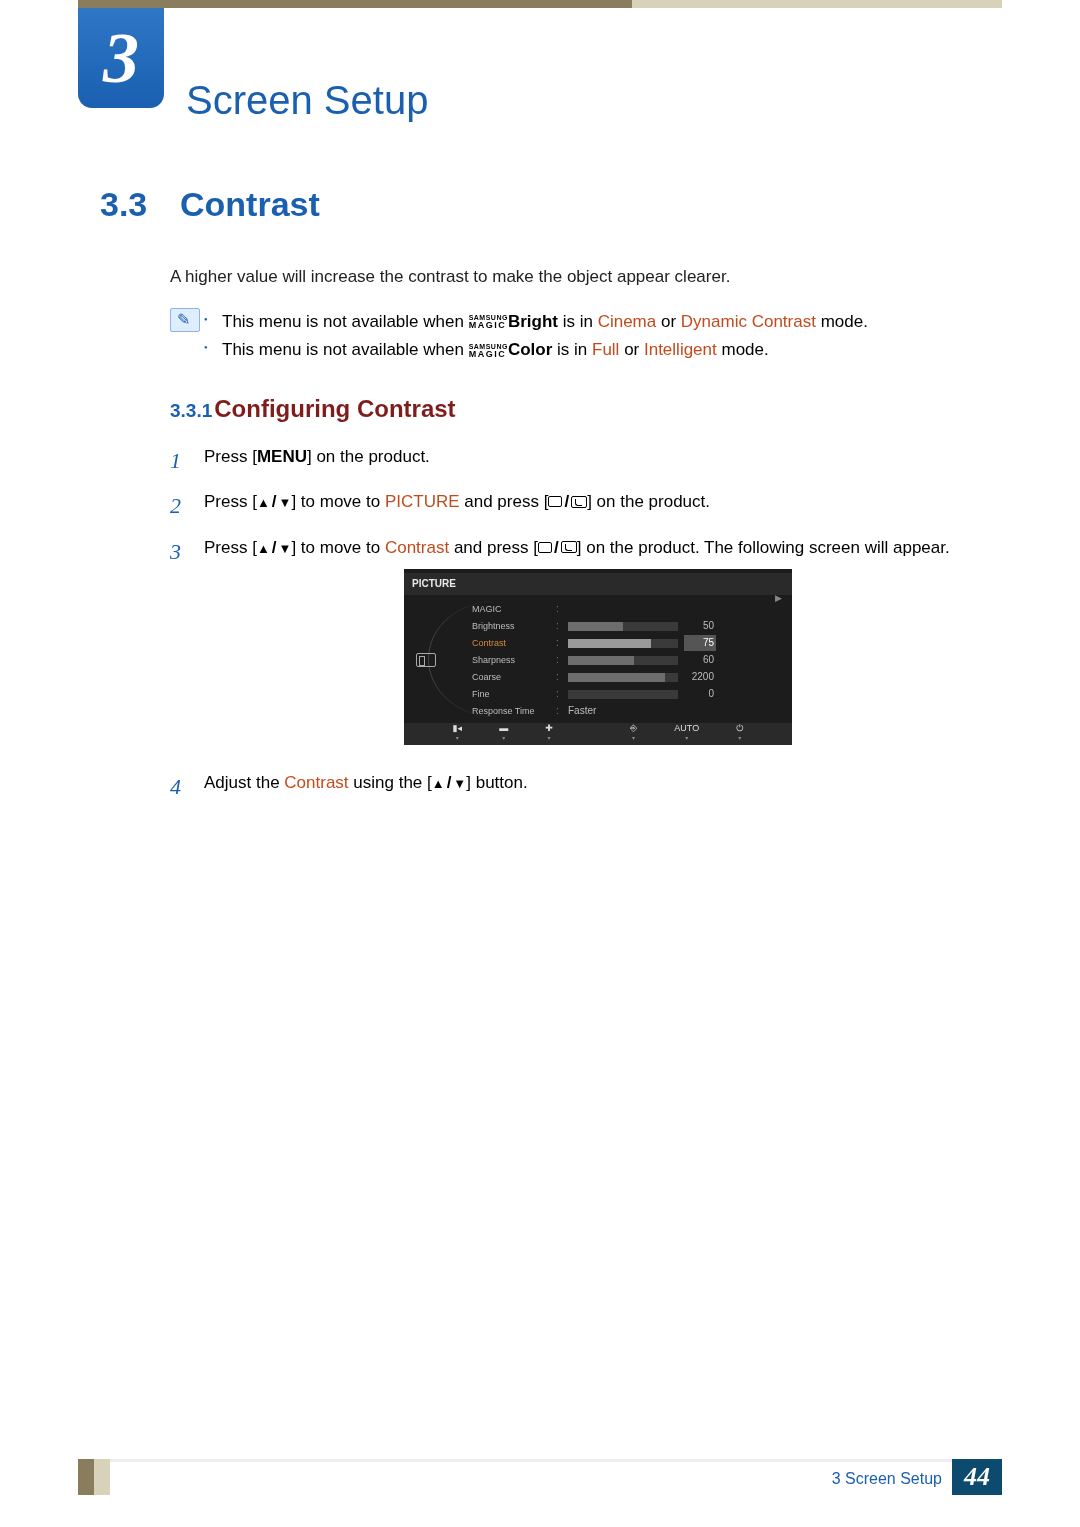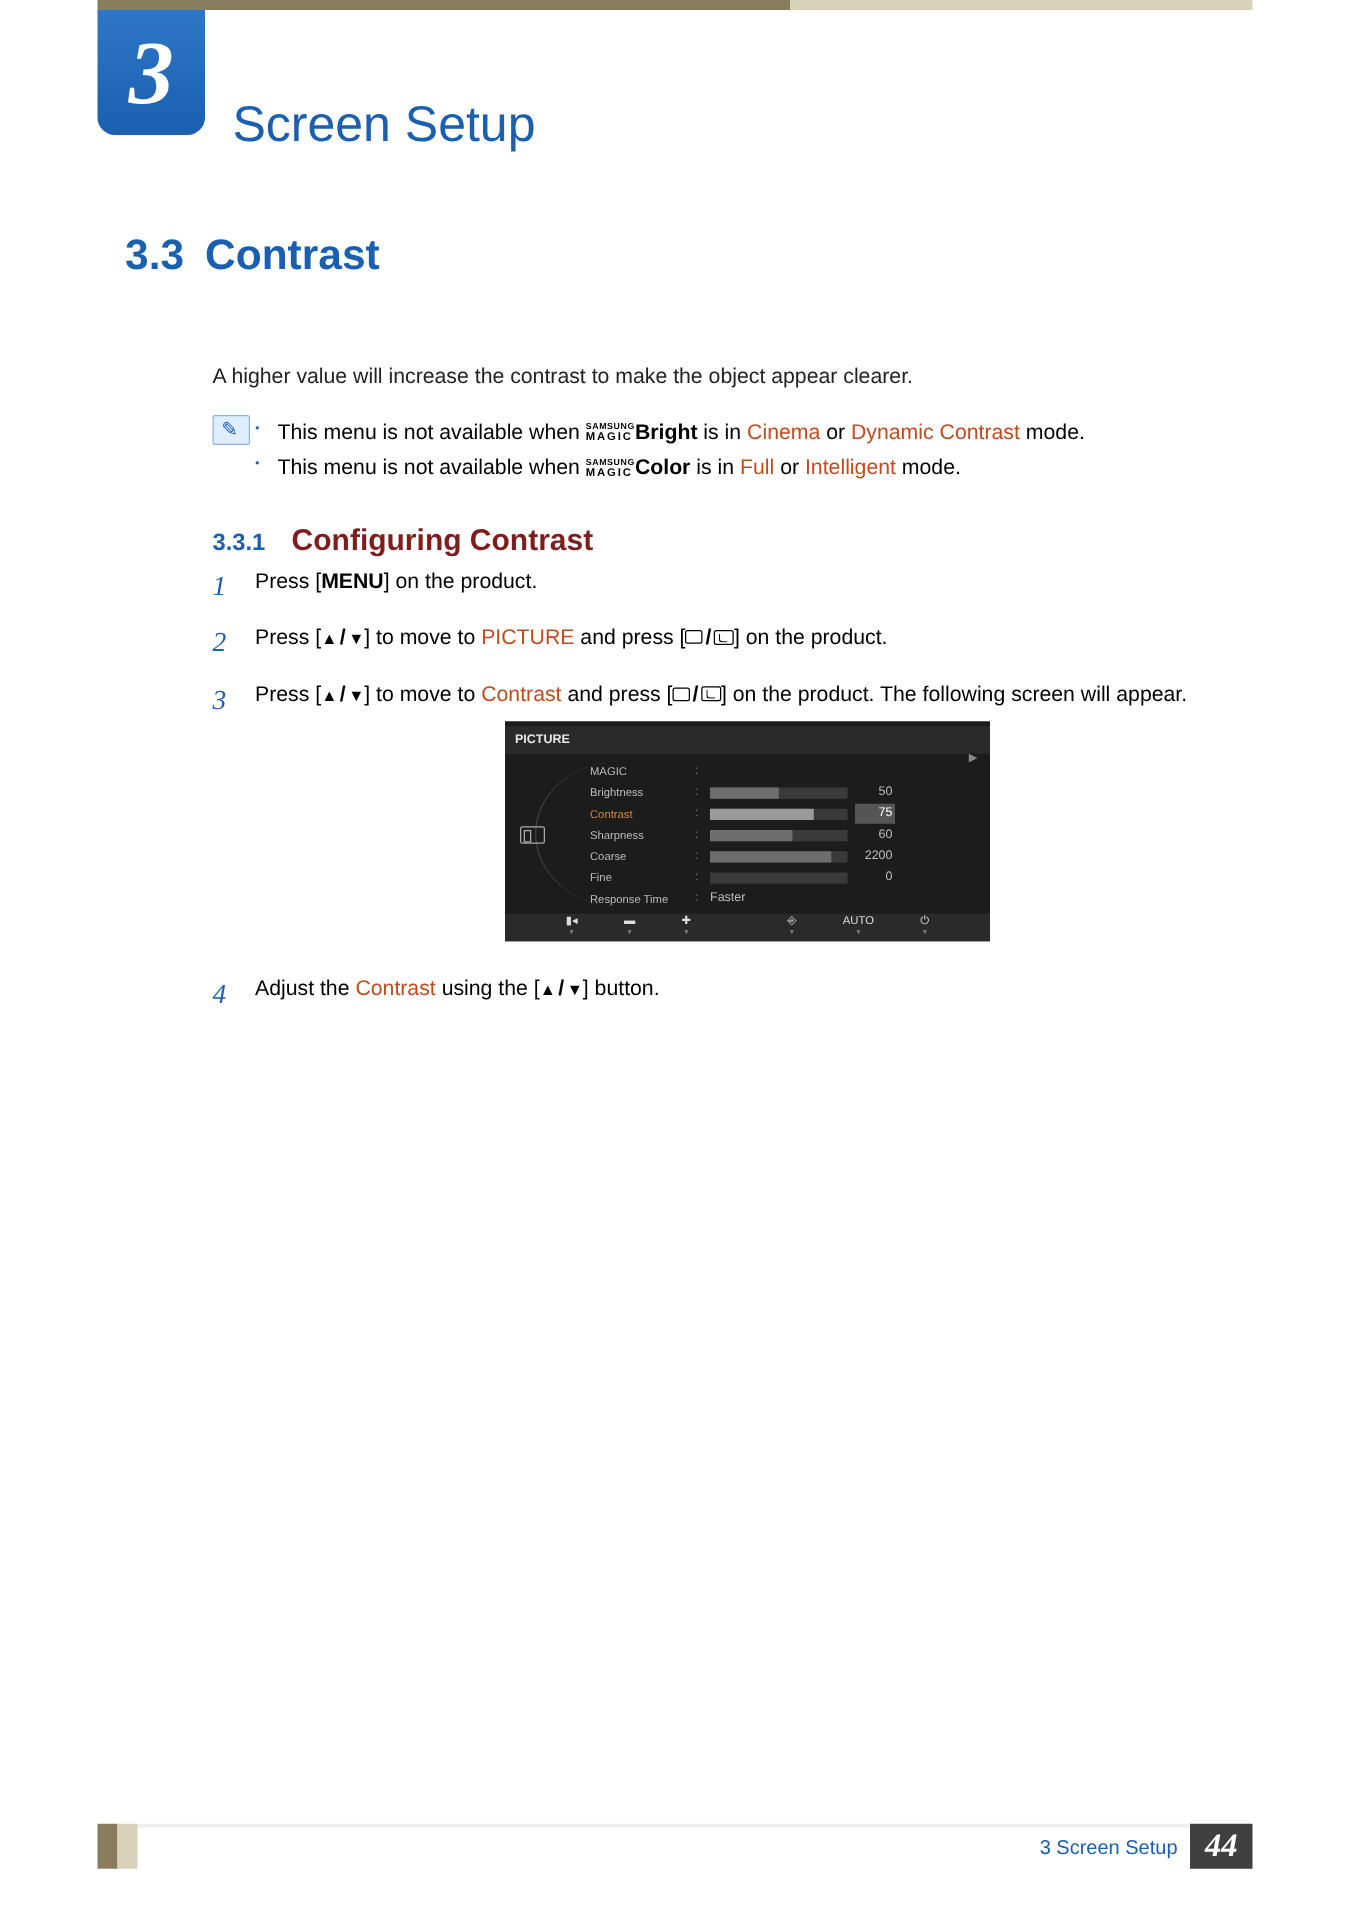--- a/index.html
+++ b/index.html
@@ -38,21 +38,21 @@
     left: 186px; top: 34px;
     font-size: 40px;
     color: #1a5fb0;
     margin-top: 44px;
   }
   .content {
     position: absolute;
     left: 100px; top: 185px;
     width: 900px;
   }
-  .sec-row { display: flex; align-items: baseline; gap: 8px; margin-bottom: 64px; }
+  .sec-row { display: flex; align-items: baseline; gap: 24px; margin-bottom: 40px; }
   .sec-num { color: #1a5fb0; font-size: 34px; font-weight: bold; width: 56px; }
   .sec-title { color: #1a5fb0; font-size: 34px; font-weight: bold; }
   .body-text { margin-left: 70px; font-size: 17px; line-height: 1.5; color: #222; }
   .para { margin-bottom: 18px; }
   .note-block { display: flex; gap: 4px; margin-bottom: 30px; margin-left: 70px; }
   .note-icon {
     width: 30px; height: 24px;
     background: #dfeefe;
     border: 1px solid #8db6e6;
     position: relative;
@@ -74,21 +74,21 @@
   }
   .magic-logo {
     font-size: 8px; font-weight: bold; letter-spacing: 0.2px;
     line-height: 0.9; display: inline-block; vertical-align: middle;
     text-align: left; color: #000;
   }
   .magic-top { display:block; font-size: 7px; letter-spacing: 0.5px;}
   .magic-bot { display:block; font-size: 9px; letter-spacing: 1.5px; font-weight: bold;}
   .hl { color: #c24b1e; font-weight: normal; }
   .hlb { font-weight: bold; }
-  .subsec-row { display:flex; gap: 21px; align-items: baseline; margin-top: 26px; margin-bottom: 4px; margin-left: 70px;}
+  .subsec-row { display:flex; gap: 2px; align-items: baseline; margin-top: 26px; margin-bottom: 20px; margin-left: 70px;}
   .subsec-num { color: #1a5fb0; font-size: 19px; font-weight: bold; }
   .subsec-title { color: #7f1d1d; font-size: 24px; font-weight: bold; }
   .steps { margin-left: 70px; }
   .step { display: flex; gap: 16px; font-size: 17px; margin-bottom: 10px; line-height: 1.6; }
   .step-num {
     color: #1a5fb0; font-style: italic; font-family: Georgia, serif;
     font-size: 22px; width: 18px; flex: 0 0 18px;
   }
   .step-body { flex: 1; }
   .osd {
@@ -182,21 +182,21 @@
   .fb-a { width: 16px; background: #8a7d5d; }
   .fb-b { width: 16px; background: #d9d2bb; }
   .fb-spacer { flex: 1; border-top: 3px solid #eee; }
   .fb-label {
     display:flex; align-items:center;
     border-top: 3px solid #eee;
     color: #1a5fb0; font-size: 16px; padding-right: 10px;
   }
   .fb-page {
     width: 50px;
-    background: #404040;
+    background: #0c4a6e;
     color: #fff;
     display:flex; align-items:center; justify-content:center;
     font-size: 26px; font-weight: bold; font-style: italic;
     font-family: Georgia, serif;
   }
   .icn { display:inline-block; vertical-align:middle; font-size: 13px; line-height:1; }
   .icn-box { display:inline-block; width:14px; height:11px; border:1.5px solid #000; border-radius:2px; vertical-align:middle; position:relative; top:-1px;}
   .icn-enter { display:inline-block; width:16px; height:12px; border:1.5px solid #000; border-radius:2px; vertical-align:middle; position:relative; top:-1px;}
   .icn-enter::after{content:"";position:absolute;left:3px;top:2px;width:6px;height:6px;border:1.5px solid #000;border-top:none;border-right:none;border-radius:0 0 0 3px;}
   .sep { padding: 0 2px; font-weight:bold;}

